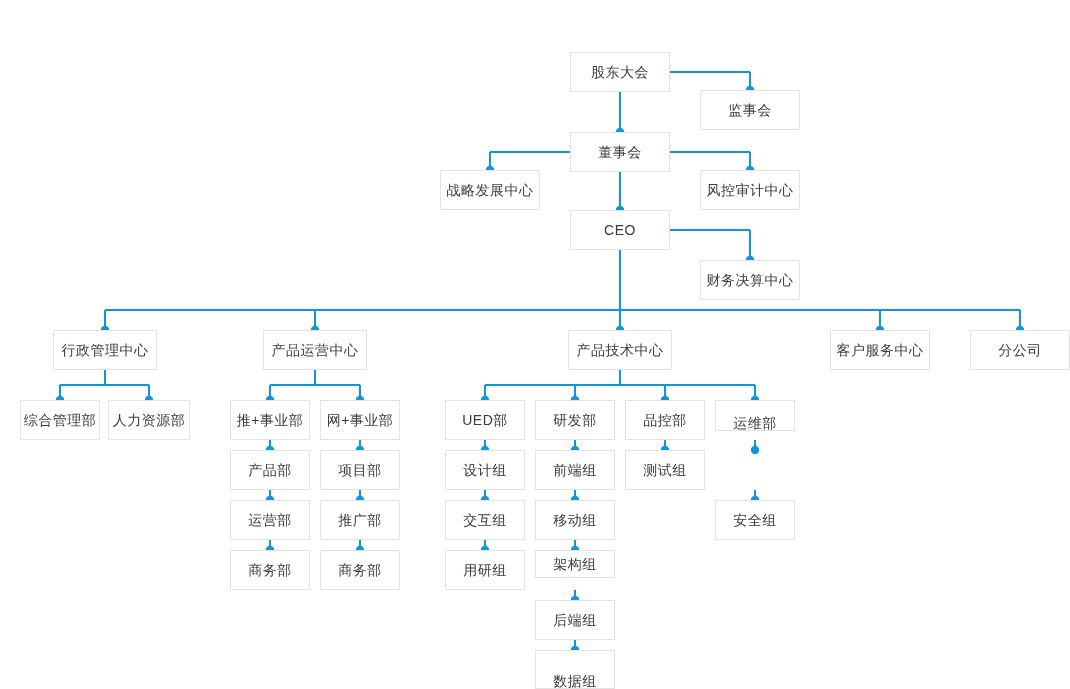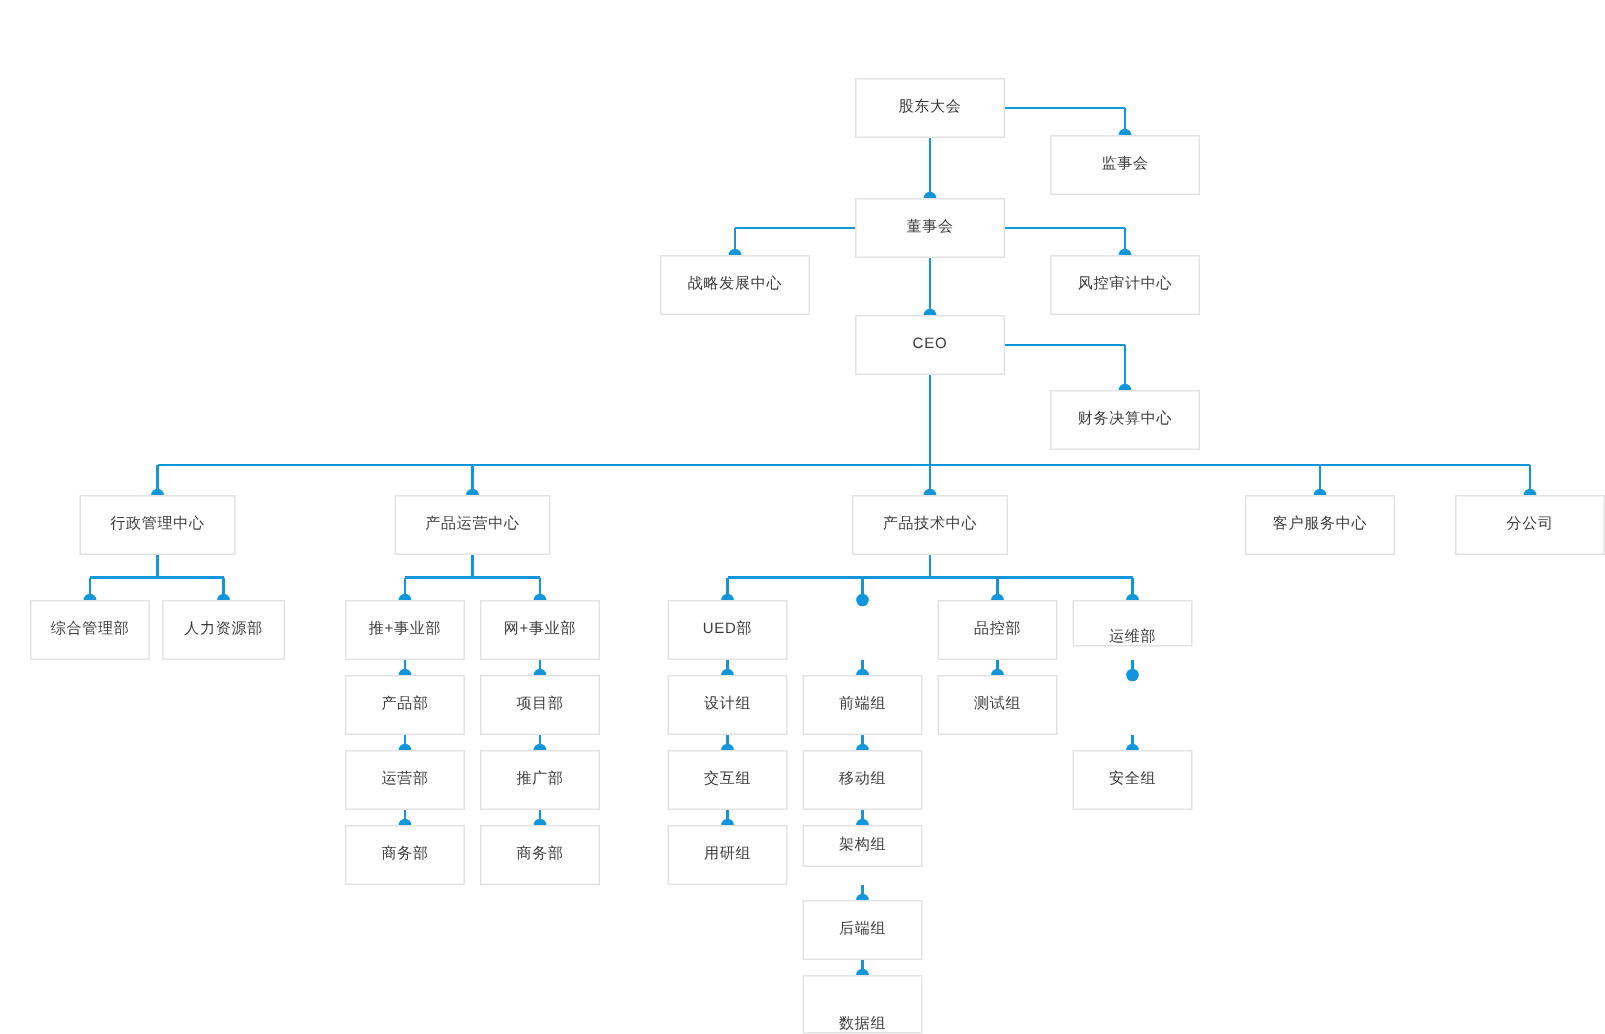--- a/index.html
+++ b/index.html
@@ -16,21 +16,21 @@
 
   .node{
     position:absolute;
     box-sizing:border-box;
     background:#ffffff;
     border:1px solid #e3e3e3;
     display:flex;
     align-items:center;
     justify-content:center;
     color:#3b3b3b;
-    font-size:10px;
+    font-size:14px;
     line-height:1;
     letter-spacing:.5px;
     white-space:nowrap;
     z-index:2;
   }
 </style>
 </head>
 <body>
 
 <div id="chart">
@@ -191,20 +191,23 @@
     </div>
     <div class="node" style="left: 445px; top: 450px; width: 80px; height: 40px;">
       <span>设计组</span>
     </div>
     <div class="node" style="left: 445px; top: 500px; width: 80px; height: 40px;">
       <span>交互组</span>
     </div>
     <div class="node" style="left: 445px; top: 550px; width: 80px; height: 40px;">
       <span>用研组</span>
     </div>
+    <div class="node" style="left: 535px; top: 400px; width: 80px; height: 40px;">
+      <span>研发部</span>
+    </div>
     <div class="node" style="left: 535px; top: 450px; width: 80px; height: 40px;">
       <span>前端组</span>
     </div>
     <div class="node" style="left: 535px; top: 500px; width: 80px; height: 40px;">
       <span>移动组</span>
     </div>
     <div class="node" style="left: 535px; top: 550px; width: 80px; height: 28px;">
       <span>架构组</span>
     </div>
     <div class="node" style="left: 535px; top: 600px; width: 80px; height: 40px;">

